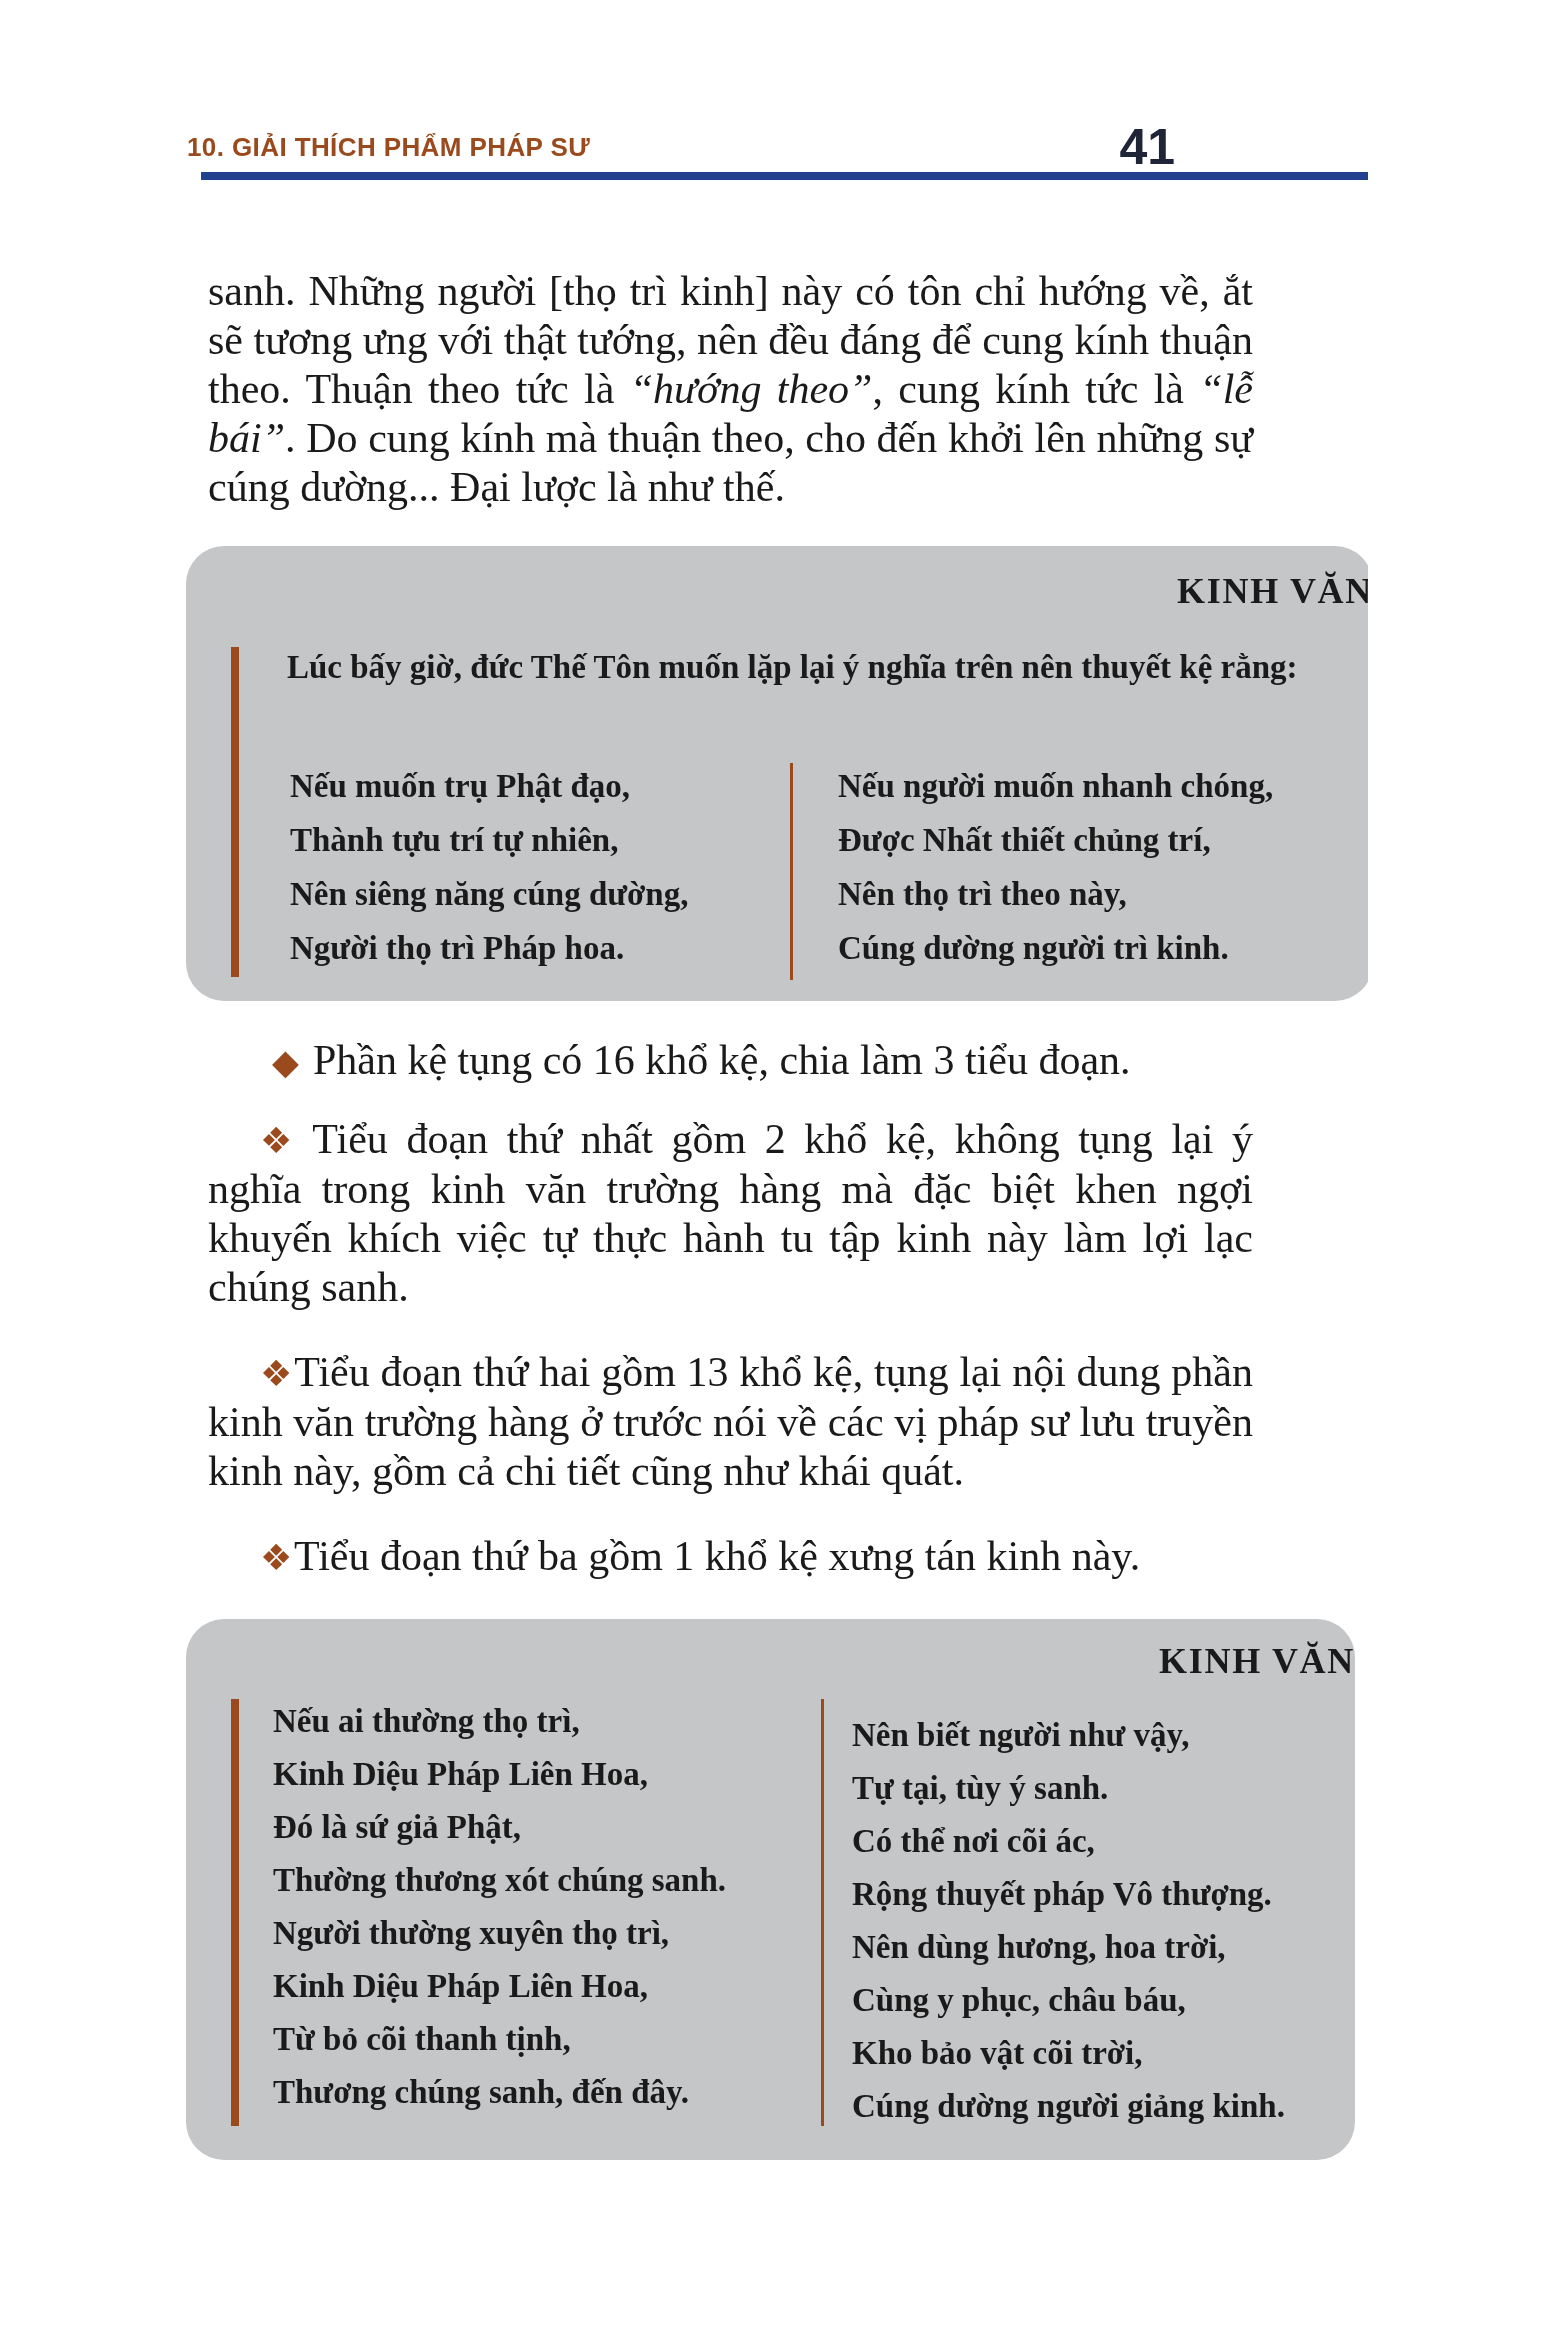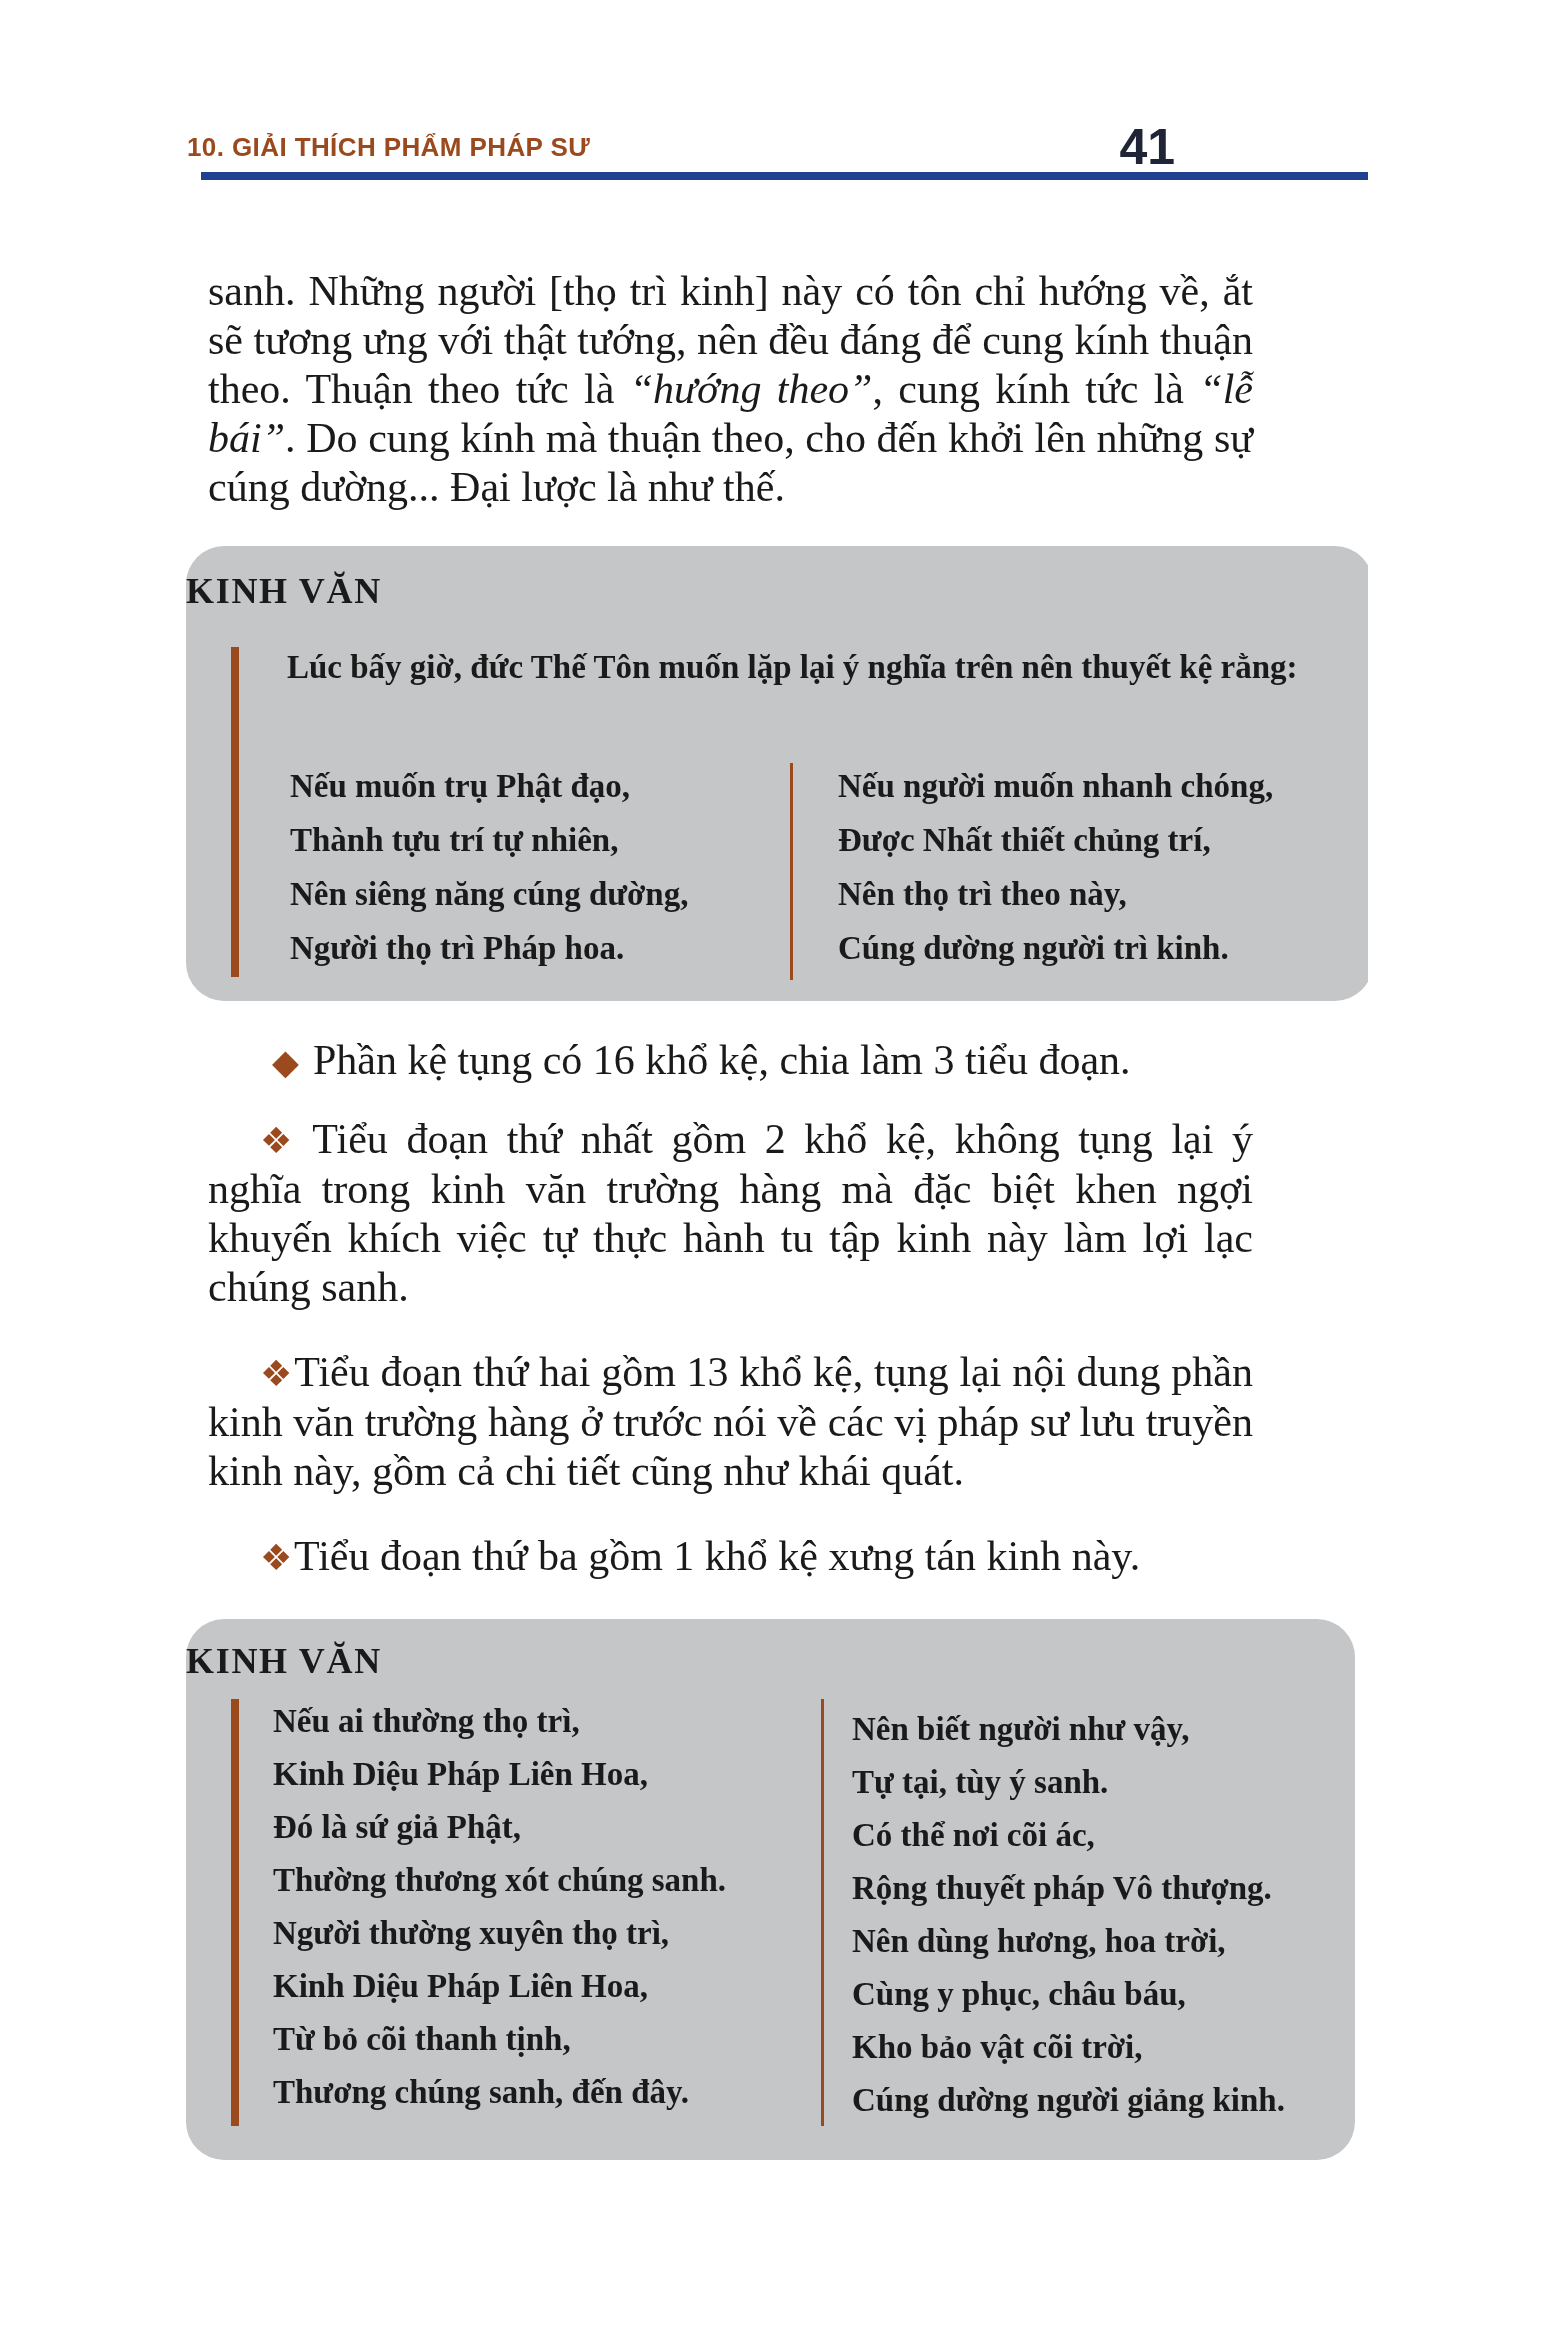--- a/index.html
+++ b/index.html
@@ -37,41 +37,41 @@
   .bullet { color:var(--accent-brown,#9b4a1e); font-family:"DejaVu Sans",sans-serif; }
   .bullet.diamond { font-size:35px; margin-right:14px; }
   .bullet.florette { font-size:36px; }
   .bullet.gap-lg { margin-right:12px; }
   .bullet.gap-sm { margin-right:1.7px; }
   
   .kv-box { position:absolute; background:var(--box-gray,#c5c6c8); border-radius:38px; }
   #box1 { left:186px; top:546px;  width:1187px; height:455px; }
   #box2 { left:186px; top:1619px; width:1169px; height:541px; }
   .kv-title {
-    position:absolute; left:0; width:100%; text-align:left;
+    position:absolute; left:0; width:100%; text-align:right;
     font-weight:bold; font-size:36px; letter-spacing:1.7px;
   }
   #box1 .kv-title { top:24px; }
   #box2 .kv-title { top:21px; }
   .red-bar { position:absolute; width:7.8px; background:var(--accent-brown,#9b4a1e); }
   #box1 .red-bar { left:45px; top:101px; height:330px; }
   #box2 .red-bar { left:45px; top:80px;  height:427px; }
   .col-divider { position:absolute; width:2.6px; background:var(--accent-brown,#9b4a1e); }
   #box1 .col-divider { left:604px; top:217px; height:217px; }
   #box2 .col-divider { left:635px; top:80px;  height:427px; }
   .kv-intro {
     position:absolute; left:101px; top:92px; width:1054px;
     font-weight:bold; font-size:33px; line-height:59px;
   }
   .verse-col { position:absolute; font-weight:bold; font-size:33px; }
   .verse-col .verse { white-space:nowrap; }
   #box1 .verse-col.left  { left:104px; top:213px; width:486px; line-height:54px; }
   #box1 .verse-col.right { left:652px; top:213px; width:520px; line-height:54px; }
   #box2 .verse-col.left  { left:87px; top:76px;  width:533px; line-height:53px; }
-  #box2 .verse-col.right { left:666px; top:84px;  width:490px; line-height:53px; }
+  #box2 .verse-col.right { left:666px; top:90px;  width:490px; line-height:53px; }
 </style>
 </head>
 <body>
 
 <div id="page">
 
   <div class="header-title">10. GIẢI THÍCH PHẨM PHÁP SƯ</div>
   <div class="page-number">41</div>
   <div class="header-rule"></div>
 

